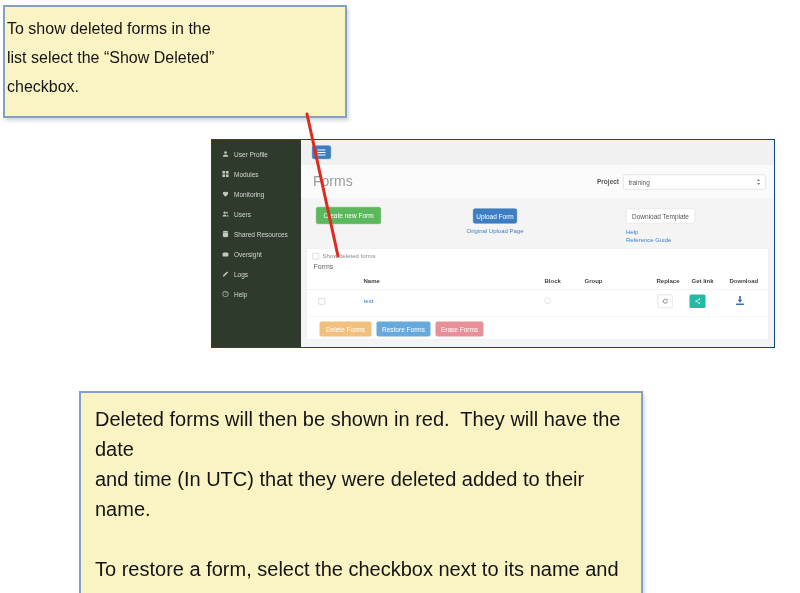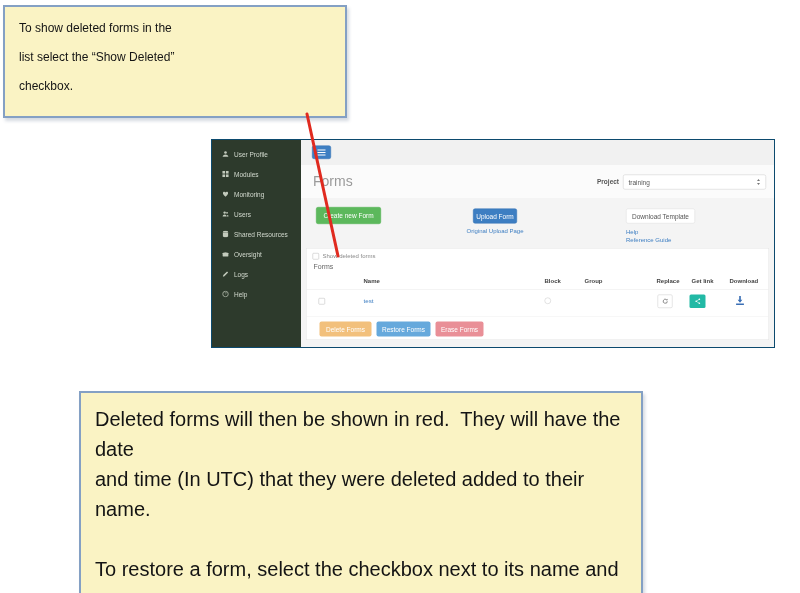--- a/index.html
+++ b/index.html
@@ -9,22 +9,22 @@
     --callout-border:#84a0c4; --red-line:#e02a1f;
   }
   html,body{margin:0;padding:0;background:#fff;}
   .page{position:relative;width:800px;height:593px;background:#fff;overflow:hidden;
         font-family:"Liberation Sans",sans-serif;}
 
   
   .callout{position:absolute;background:var(--callout-bg);border:2px solid var(--callout-border);
            box-sizing:border-box;color:#141414;box-shadow:2px 3px 3px rgba(90,110,140,.25);}
   .callout-text{white-space:pre-wrap;}
-  .callout-top{left:3px;top:5px;width:344px;height:113px;padding:7px 14px;
-               font-size:12px;line-height:29px;}
+  .callout-top{left:3px;top:5px;width:344px;height:113px;padding:7px 2px;
+               font-size:16px;line-height:29px;}
   .callout-bottom{left:79px;top:367px;width:564px;height:218px;padding:11px 14px;
                   font-size:20px;line-height:30px;border-bottom-width:3px;margin-top:24px;}
 
   
   .pointer-svg{position:absolute;left:0;top:0;width:800px;height:593px;pointer-events:none;z-index:6;}
 
   
   .app-shot{position:absolute;left:211px;top:139px;width:562px;height:207px;
             border:1px solid #0c4a6e;overflow:hidden;background:#fff;}
   .app-inner{position:relative;width:1124px;height:414px;transform:scale(.5);

